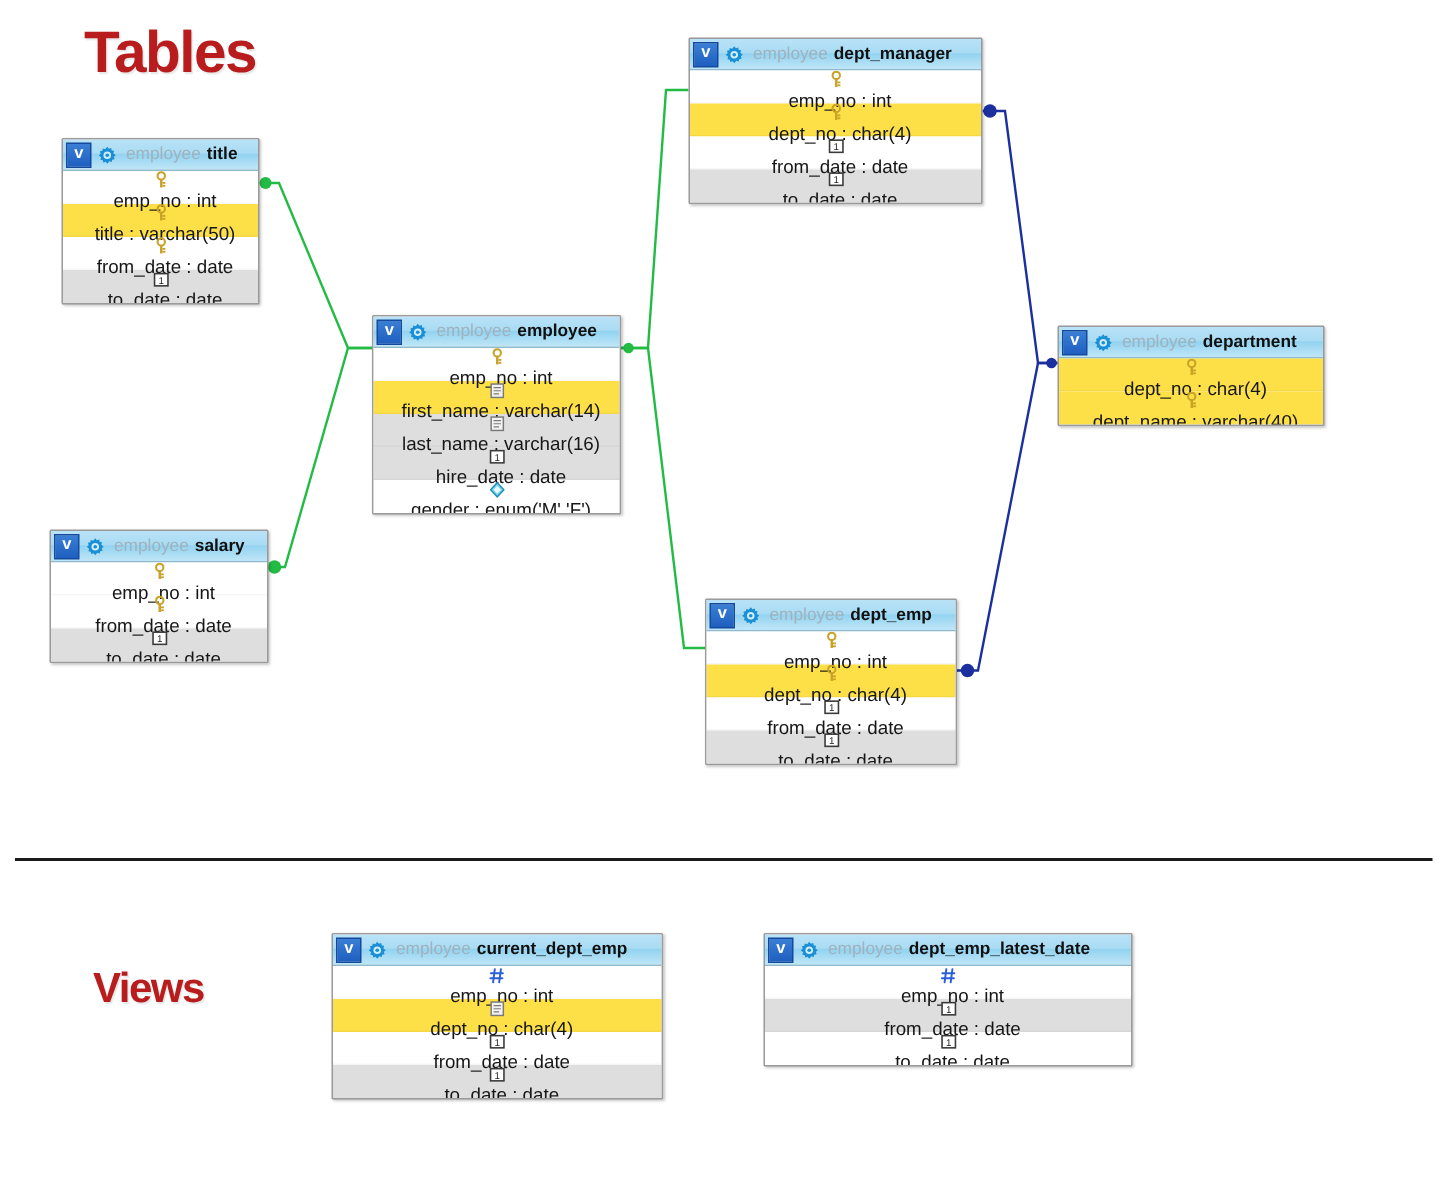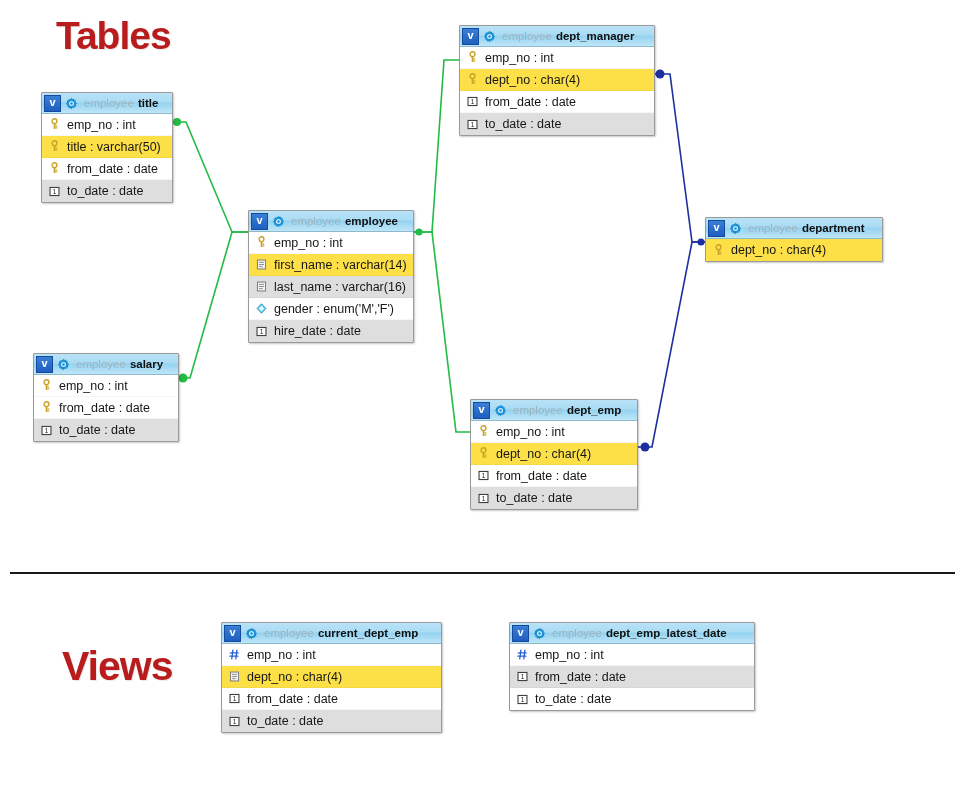--- a/index.html
+++ b/index.html
@@ -27,21 +27,21 @@
   .section-title {
     position: absolute;
     font-family: "Liberation Sans", sans-serif;
     font-weight: bold;
     color: #b91c1c;
     letter-spacing: -1px;
     white-space: nowrap;
     text-shadow: 1px 1px 1px rgba(0,0,0,0.10);
   }
   #title-tables { left: 56px; top: 14px; font-size: 39px; }
-  #title-views  { left: 62px; top: 643px; font-size: 41px; }
+  #title-views  { left: 62px; top: 643px; font-size: 28px; }
 
   
   #divider {
     position: absolute;
     left: 10px;
     top: 572px;
     width: 945px;
     height: 0;
     border-top: 2px solid #1a1a1a;
     background: linear-gradient(to right, #111 0%, #777 75%, #bbb 100%);
@@ -117,20 +117,21 @@
     height: 22px;
     box-sizing: border-box;
     display: flex;
     align-items: center;
     padding-left: 6px;
     font-size: 12.5px;
     color: #161616;
     font-family: "Liberation Sans", sans-serif;
     white-space: nowrap;
     border-bottom: 1px solid rgba(0,0,0,0.035);
+    flex-direction: column;
   }
   .ent-row:last-child { border-bottom: none; }
   .r-white { background: #ffffff; }
   .r-grey  { background: #dedede; }
   .r-pink  { background: #fde047; }
 
   .col-ico {
     width: 13px;
     height: 13px;
     flex: 0 0 auto;
@@ -268,34 +269,34 @@
         </div>
         <div class="ent-row r-grey">
           <svg class="col-ico" viewBox="0 0 16 16">
             <rect x="3" y="2.5" width="10" height="11" fill="#f2f2f2" stroke="#7a7a7a" stroke-width="1.2"></rect>
             <line x1="5" y1="5.4" x2="11" y2="5.4" stroke="#7a7a7a" stroke-width="1"></line>
             <line x1="5" y1="8" x2="11" y2="8" stroke="#7a7a7a" stroke-width="1"></line>
             <line x1="5" y1="10.6" x2="9.5" y2="10.6" stroke="#7a7a7a" stroke-width="1"></line>
           </svg>
           <span class="col-text">last_name : varchar(16)</span>
         </div>
+        <div class="ent-row r-grey">
+          <svg class="col-ico" viewBox="0 0 16 16">
+            <rect x="2.5" y="3" width="11" height="10" fill="#ffffff" stroke="#3a3a3a" stroke-width="1.3"></rect>
+            <text x="8" y="11.2" font-size="8" font-family="Liberation Sans, sans-serif" text-anchor="middle" fill="#1a1a1a">1</text>
+          </svg>
+          <span class="col-text">hire_date : date</span>
+        </div>
         <div class="ent-row r-white">
           <svg class="col-ico" viewBox="0 0 16 16">
             <polygon points="8,2.2 13.4,8 8,13.8 2.6,8" fill="#7fd8f2" stroke="#1f8fb8" stroke-width="1.2"></polygon>
             <polygon points="8,5 11,8 8,11 5,8" fill="#e8fbff"></polygon>
           </svg>
           <span class="col-text">gender : enum('M','F')</span>
         </div>
-        <div class="ent-row r-grey">
-          <svg class="col-ico" viewBox="0 0 16 16">
-            <rect x="2.5" y="3" width="11" height="10" fill="#ffffff" stroke="#3a3a3a" stroke-width="1.3"></rect>
-            <text x="8" y="11.2" font-size="8" font-family="Liberation Sans, sans-serif" text-anchor="middle" fill="#1a1a1a">1</text>
-          </svg>
-          <span class="col-text">hire_date : date</span>
-        </div>
       </div>
   </div>
 
   <div class="entity" id="ent-salary">
     <div class="ent-header">
       <span class="badge-v">v</span>
       <svg class="gear-ico" viewBox="0 0 16 16">
         <path fill="#1a8fd6" d="M8 1l1.3 1.6 2-.6.3 2 2 .3-.6 2L15 8l-1.6 1.3.6 2-2 .3-.3 2-2-.6L8 15l-1.3-1.6-2 .6-.3-2-2-.3.6-2L1 8l1.6-1.3-.6-2 2-.3.3-2 2 .6z"></path>
         <circle cx="8" cy="8" r="3.1" fill="#cfeefc"></circle>
         <circle cx="8" cy="8" r="1.5" fill="#1a8fd6"></circle>
@@ -439,20 +440,29 @@
     </div>
     <div class="ent-rows">
         <div class="ent-row r-pink">
           <svg class="col-ico" viewBox="0 0 16 16">
             <circle cx="8" cy="4" r="3" fill="none" stroke="#c9a227" stroke-width="1.7"></circle>
             <rect x="7" y="6.5" width="2" height="7" fill="#c9a227"></rect>
             <rect x="9" y="9" width="2.4" height="1.5" fill="#c9a227"></rect>
             <rect x="9" y="11.4" width="2.4" height="1.5" fill="#c9a227"></rect>
           </svg>
           <span class="col-text">dept_no : char(4)</span>
+        </div>
+        <div class="ent-row r-pink">
+          <svg class="col-ico" viewBox="0 0 16 16">
+            <circle cx="8" cy="4" r="3" fill="none" stroke="#c9a227" stroke-width="1.7"></circle>
+            <rect x="7" y="6.5" width="2" height="7" fill="#c9a227"></rect>
+            <rect x="9" y="9" width="2.4" height="1.5" fill="#c9a227"></rect>
+            <rect x="9" y="11.4" width="2.4" height="1.5" fill="#c9a227"></rect>
+          </svg>
+          <span class="col-text">dept_name : varchar(40)</span>
         </div>
       </div>
   </div>
 
   <div class="entity" id="ent-current-dept-emp">
     <div class="ent-header">
       <span class="badge-v">v</span>
       <svg class="gear-ico" viewBox="0 0 16 16">
         <path fill="#1a8fd6" d="M8 1l1.3 1.6 2-.6.3 2 2 .3-.6 2L15 8l-1.6 1.3.6 2-2 .3-.3 2-2-.6L8 15l-1.3-1.6-2 .6-.3-2-2-.3.6-2L1 8l1.6-1.3-.6-2 2-.3.3-2 2 .6z"></path>
         <circle cx="8" cy="8" r="3.1" fill="#cfeefc"></circle>

